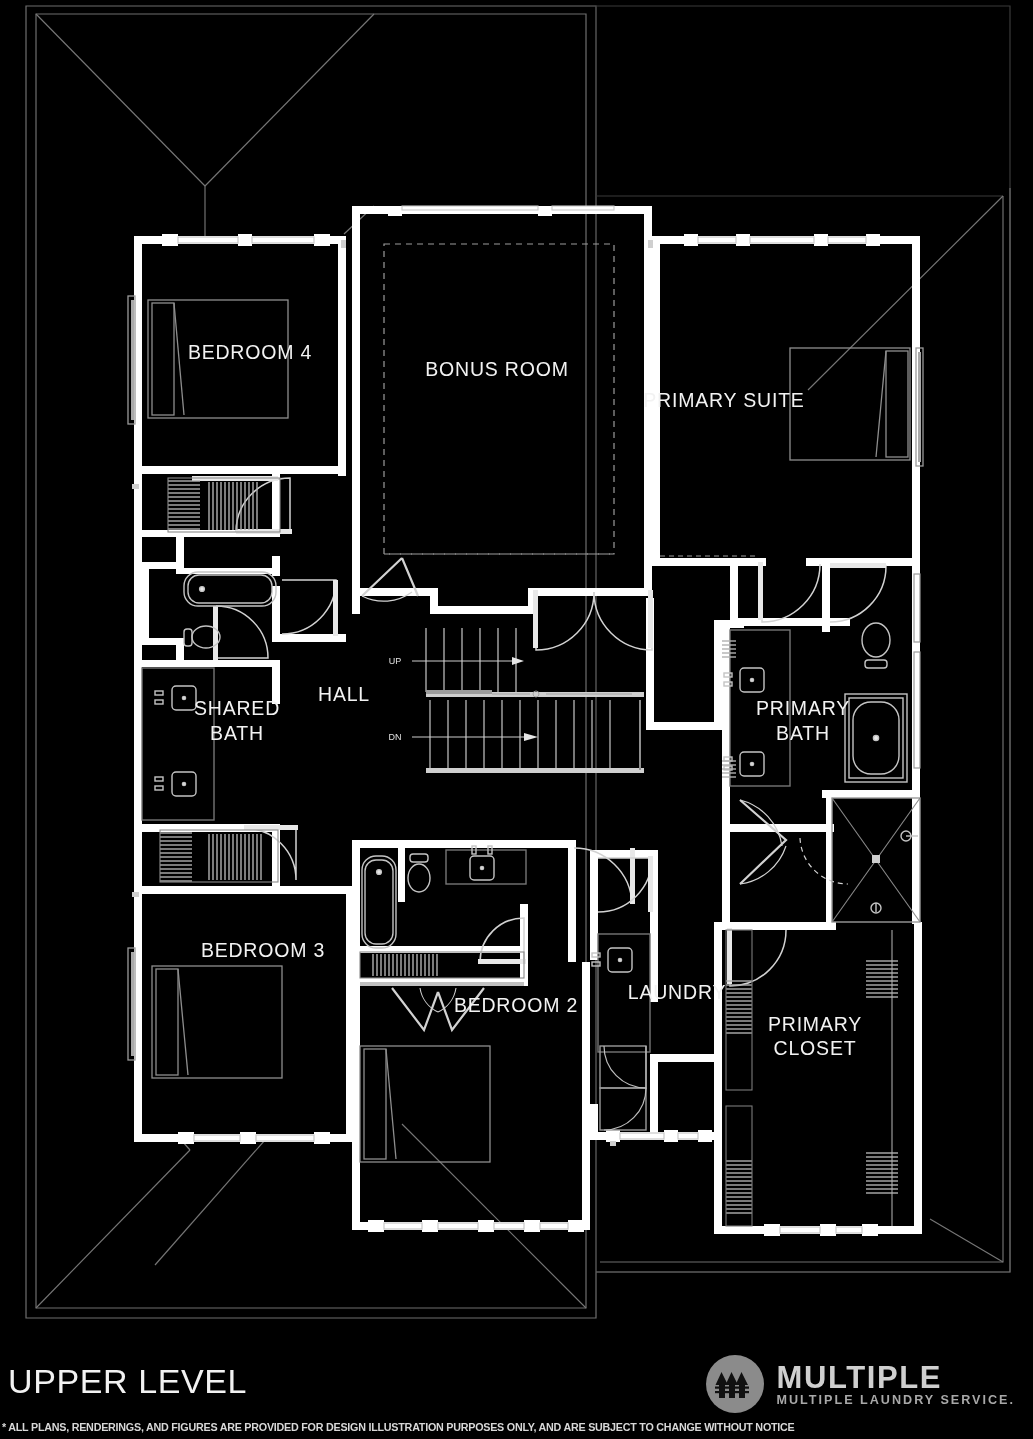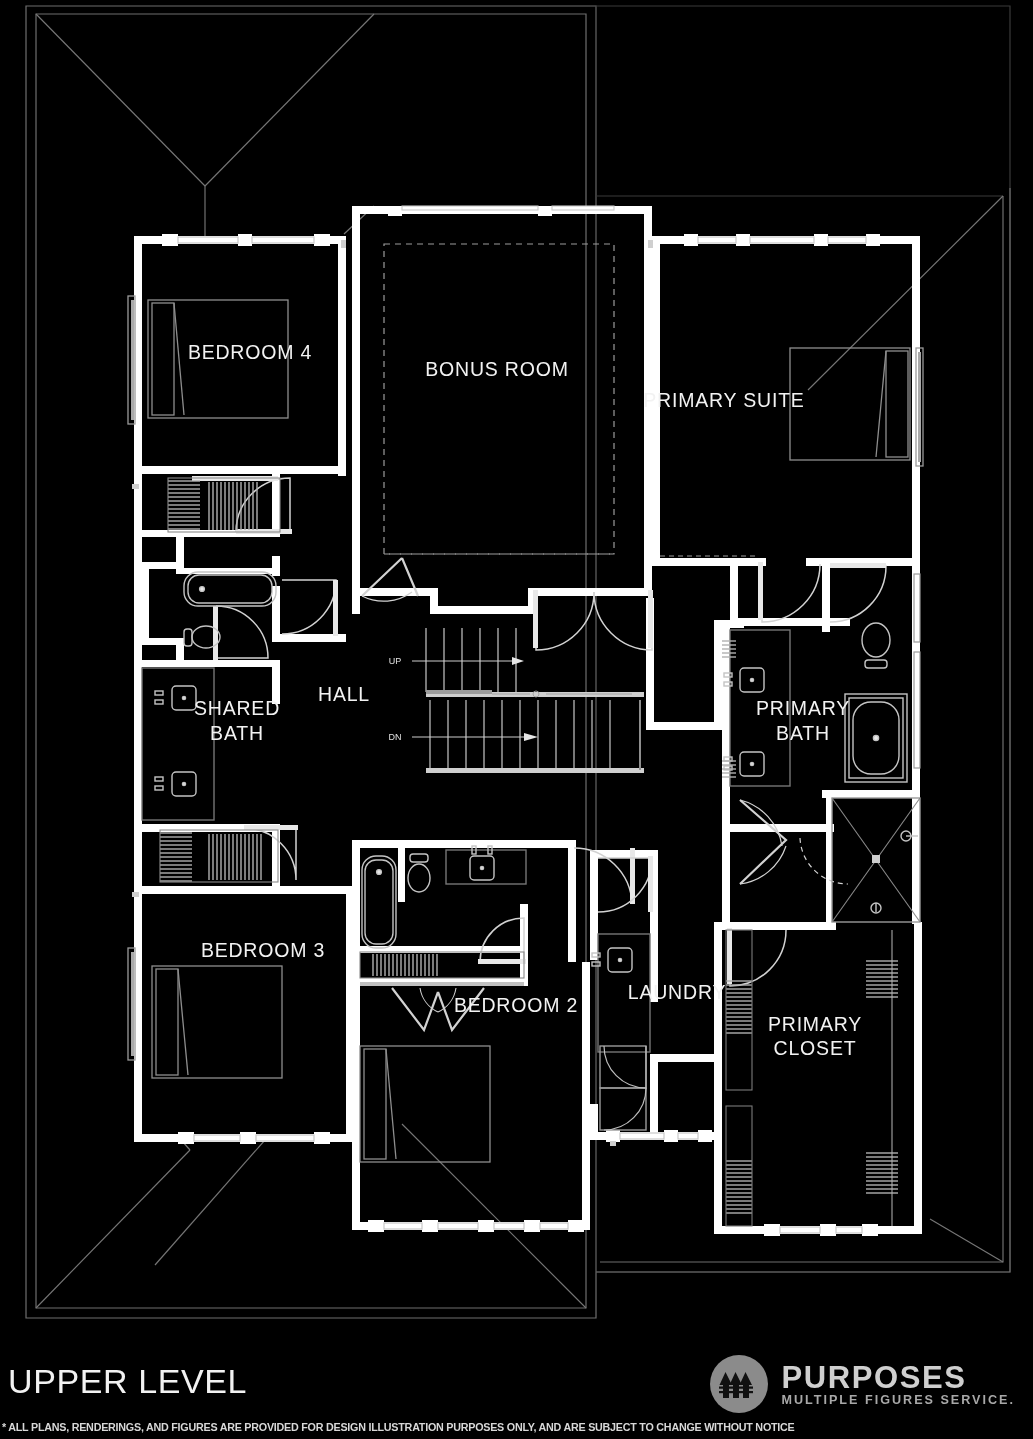--- a/index.html
+++ b/index.html
@@ -539,18 +539,18 @@
         <g fill="#111111">
           <path d="M15.5 17 L22 30 L19 30 L19 43 L13 43 L13 30 L9.5 30 Z"></path>
           <path d="M25.5 17 L32 30 L29 30 L29 43 L23 43 L23 30 L19.5 30 Z"></path>
           <path d="M35.5 17 L42 30 L39 30 L39 43 L33 43 L33 30 L29.5 30 Z"></path>
           <rect x="9" y="36" width="34" height="2.2"></rect>
           <rect x="9" y="31.5" width="34" height="2.2"></rect>
         </g>
       </svg>
     </div>
     <div class="logo-text">
-      <div class="l1">PURPOSES</div>
-      <div class="l2">MULTIPLE FIGURES SERVICE.</div>
+      <div class="l1">MULTIPLE</div>
+      <div class="l2">MULTIPLE LAUNDRY SERVICE.</div>
     </div>
   </div>
 
 </div>
 
 </body></html>

